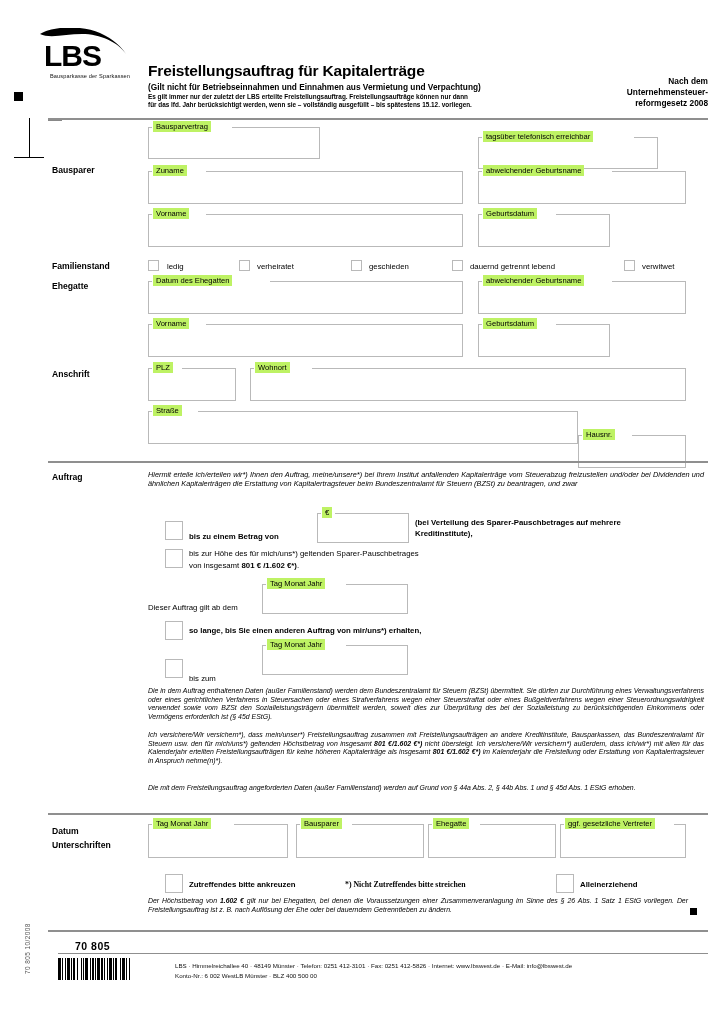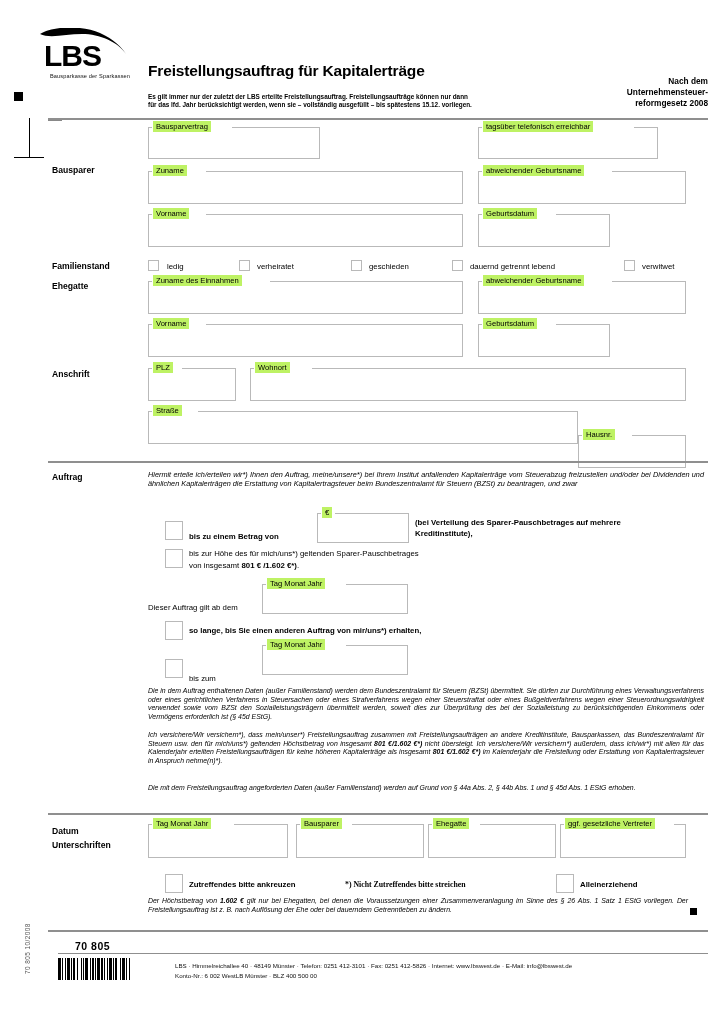--- a/index.html
+++ b/index.html
@@ -132,20 +132,21 @@
 
   <div class="logo">
     <svg width="104" height="44" viewBox="0 0 104 44" aria-hidden="true">
       <path d="M2 6 C14 -2 44 -3 62 5 C76 11 84 20 88 26 C80 14 62 6 44 6 C28 6 12 11 2 6 Z" fill="#000"></path>
       <text x="6" y="38" font-family="Liberation Sans, sans-serif" font-size="30" font-weight="bold" fill="#000" letter-spacing="-1">LBS</text>
     </svg>
     <div class="logo-sub">Bausparkasse der Sparkassen</div>
   </div>
 
   <div class="hdr-title">Freistellungsauftrag für Kapitalerträge</div>
+  <div class="hdr-sub1">(Gilt nicht für Betriebseinnahmen und Einnahmen aus Vermietung und Verpachtung)</div>
   <div class="hdr-sub2">
     <span>Es gilt immer nur der zuletzt der LBS erteilte Freistellungsauftrag. Freistellungsaufträge können nur dann</span><br>
     <span>für das lfd. Jahr berücksichtigt werden, wenn sie – vollständig ausgefüllt – bis spätestens 15.12. vorliegen.</span>
   </div>
   <div class="hdr-right">
     <span>Nach dem</span><br>
     <span>Unternehmensteuer-</span><br>
     <span>reformgesetz 2008</span>
   </div>
 
@@ -156,21 +157,21 @@
   <div class="fld" style="left:148px;top:127px;width:172px;height:32px;">
     <div class="bx"></div>
     <div class="topline">
         <span class="seg a"></span>
         <span style="width:80px;flex:none;"></span>
         <span class="seg b"></span>
       </div>
     <div class="lbl">Bausparvertrag</div>
   </div>
 
-  <div class="fld" style="left:478px;top:127px;width:180px;height:32px;">
+  <div class="fld" style="left:478px;top:137px;width:180px;height:32px;">
     <div class="bx"></div>
     <div class="topline">
         <span class="seg a"></span>
         <span style="width:152px;flex:none;"></span>
         <span class="seg b"></span>
       </div>
     <div class="lbl">tagsüber telefonisch erreichbar</div>
   </div>
 
   <div class="fld" style="left:148px;top:171px;width:315px;height:33px;">
@@ -232,21 +233,21 @@
 
   <div class="cap" style="left:52px;top:281px;">Ehegatte</div>
 
   <div class="fld" style="left:148px;top:281px;width:315px;height:33px;">
     <div class="bx"></div>
     <div class="topline">
         <span class="seg a"></span>
         <span style="width:118px;flex:none;"></span>
         <span class="seg b"></span>
       </div>
-    <div class="lbl">Zuname des Einnahmen</div>
+    <div class="lbl">Datum des Ehegatten</div>
   </div>
 
   <div class="fld" style="left:478px;top:281px;width:208px;height:33px;">
     <div class="bx"></div>
     <div class="topline">
         <span class="seg a"></span>
         <span style="width:130px;flex:none;"></span>
         <span class="seg b"></span>
       </div>
     <div class="lbl">abweichender Geburtsname</div>

